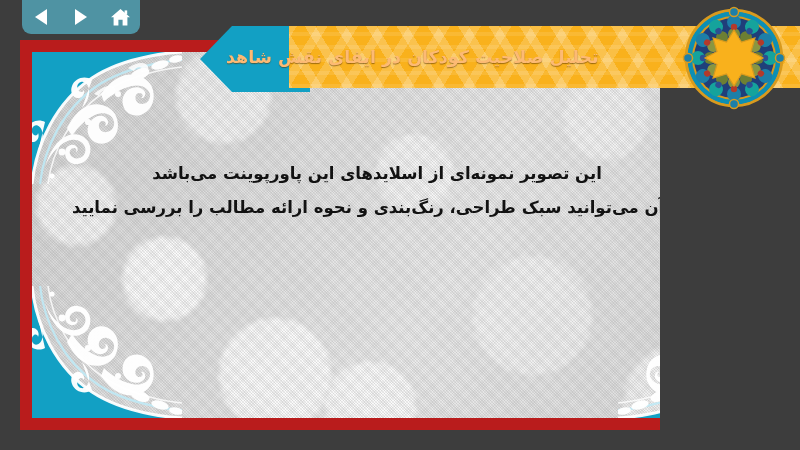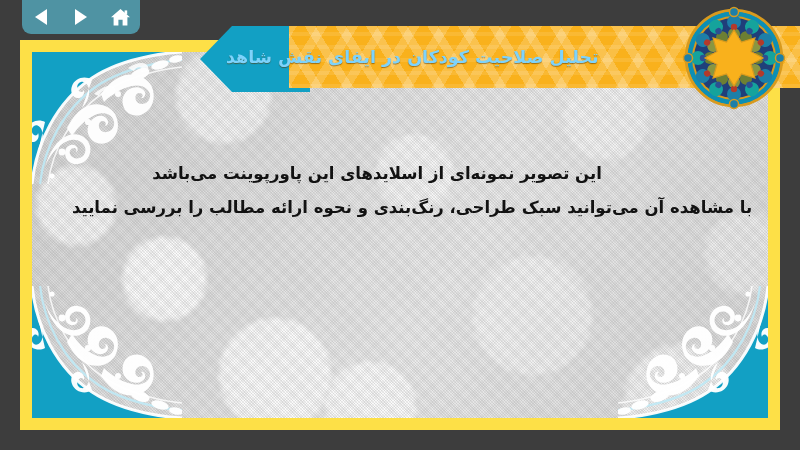--- a/index.html
+++ b/index.html
@@ -15,22 +15,22 @@
   .stage {
     position:relative;
     width:800px; height:450px;
     background:#3d3d3d;
   }
 
   
   .slide-frame {
     position:absolute;
     left:20px; top:40px;
-    width:760px; height:390px;
-    background:#fde047;
+    width:640px; height:390px;
+    background:#b91c1c;
     overflow:hidden;
   }
 
   
   .slide-surface {
     position:absolute;
     left:12px; top:12px;
     width:736px; height:366px;
     overflow:hidden;
     background:
@@ -115,21 +115,21 @@
   .title-text {
     position:absolute;
     right:14px; top:26px;
     width:560px; height:62px;
     display:flex; flex-direction:column;
     align-items:flex-end; justify-content:center;
     padding-right:16px;
     direction:rtl;
   }
   .title-line {
-    color:#7dd3fc;
+    color:#fdba74;
     font-size:17.5px;
     font-weight:bold;
     line-height:1.28;
     white-space:nowrap;
     text-shadow:0 1px 1px rgba(90,55,0,.55);
   }
 
   
   .medallion {
     position:absolute;

